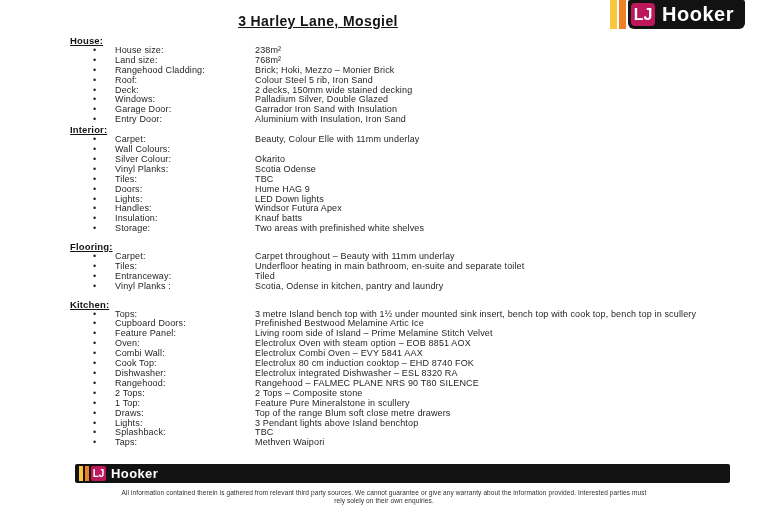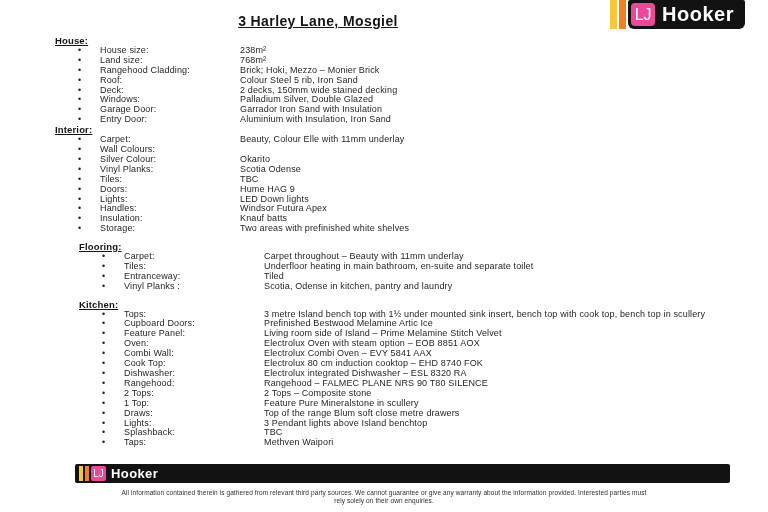--- a/index.html
+++ b/index.html
@@ -38,23 +38,23 @@
   }
   .logo .stripe { display: block; }
   .logo .blackbox {
     background: #121212;
     display: flex;
     align-items: center;
     color: #fff;
     font-weight: bold;
   }
   .logo .ljbox {
-    background: #ec4899;
+    background: #be185d;
     color: #ffffff;
-    font-weight: normal;
+    font-weight: bold;
     display: flex;
     align-items: center;
     justify-content: center;
   }
 
   
   .logo-top { position: absolute; top: 0; right: 23px; height: 29px; }
   .logo-top .stripe { width: 7px; height: 29px; margin-right: 2px; }
   .logo-top .stripe.yellow { background: #fcc63c; }
   .logo-top .stripe.orange { background: #f08026; }
@@ -69,28 +69,28 @@
   }
   .logo-top .hooker-text {
     font-size: 20px;
     margin-left: 7px;
     letter-spacing: 0.5px;
   }
 
   
   .content {
     position: absolute;
-    left: 55px;
+    left: 70px;
     top: 36px;
     width: 665px;
     font-size: 9px;
     line-height: 9.9px;
     letter-spacing: 0.15px;
   }
-  .section:nth-child(n+3) { margin-top: 8px; margin-left: 24px; }
+  .section:nth-child(n+3) { margin-top: 8px; }
   .section-heading {
     font-weight: bold;
     text-decoration: underline;
     font-size: 9.5px;
     color: #151515;
   }
   .spec-row {
     display: flex;
     padding-left: 23px;
     align-items: flex-start;

